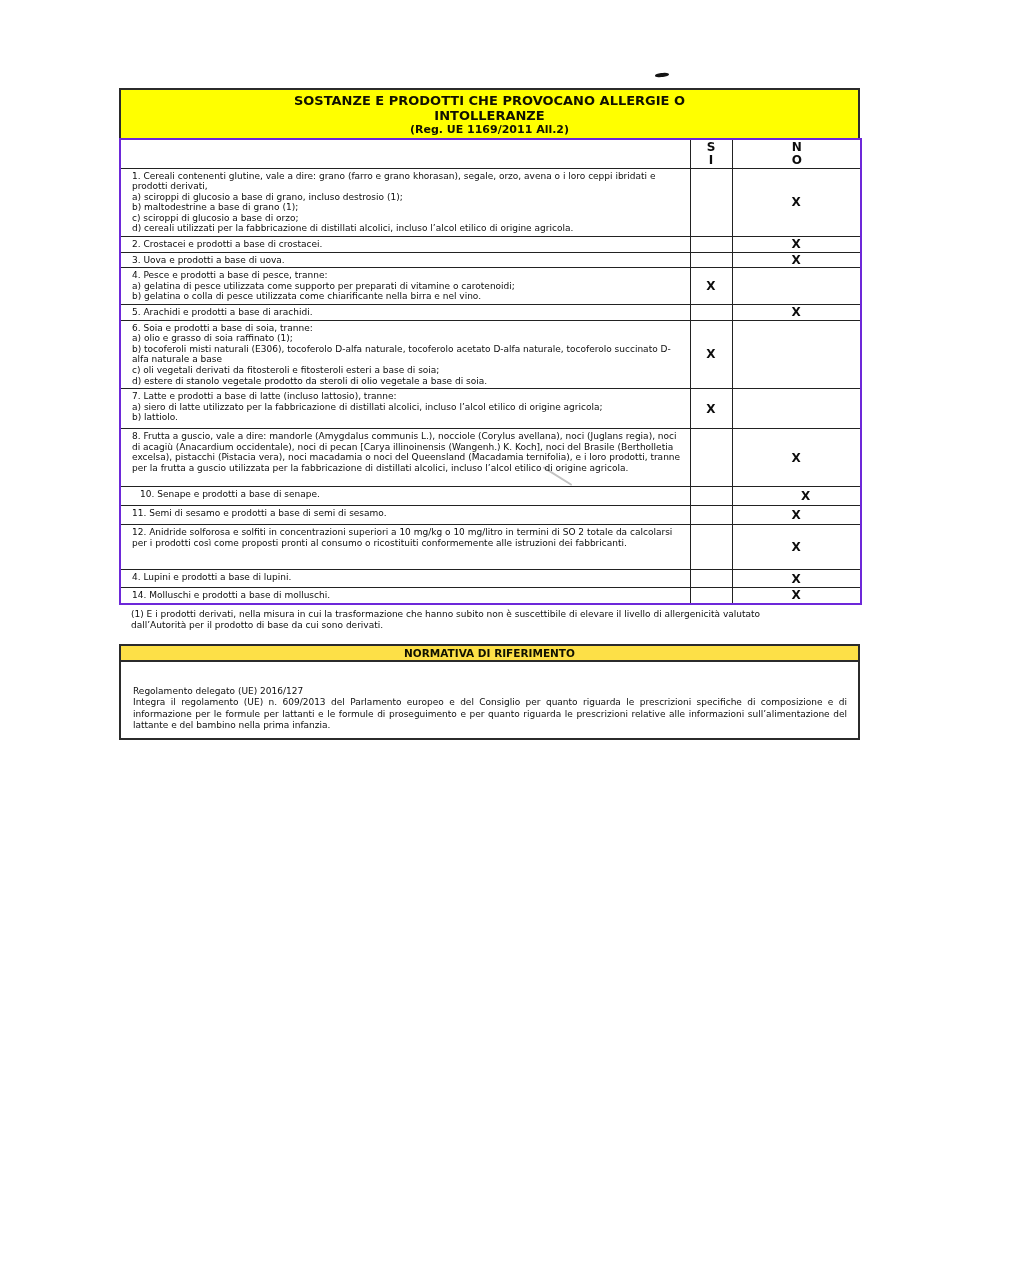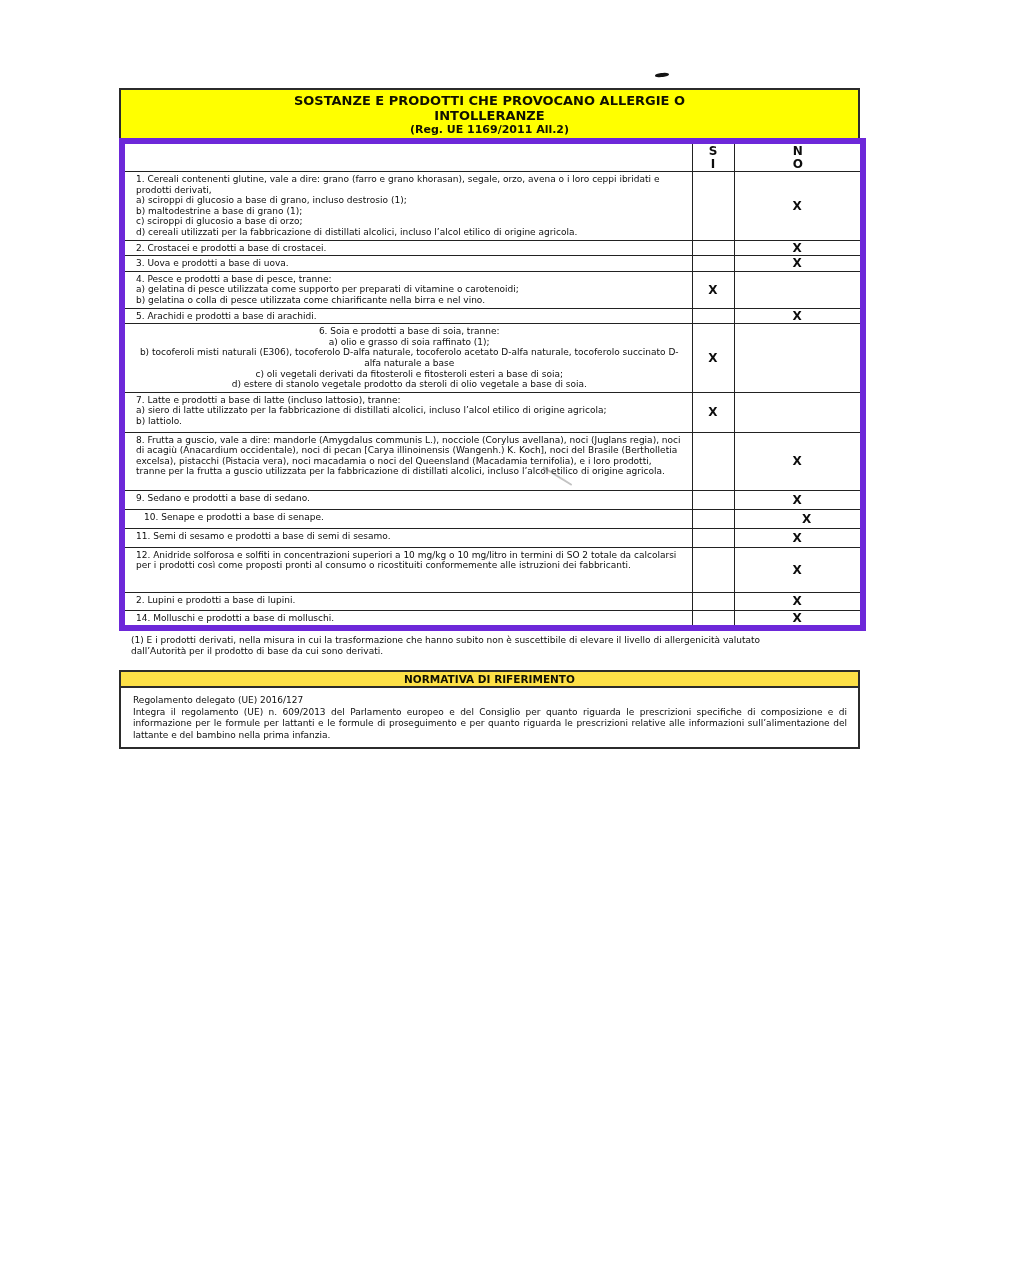--- a/index.html
+++ b/index.html
@@ -32,21 +32,21 @@
     border:2px solid #2b2b2b; border-bottom:none;
     text-align:center; font-weight:bold; color:#111100;
     padding:3px 6px 2px 6px;
   }
   .title-main { font-size:13px; line-height:15px; white-space:pre-line; }
   .title-sub  { font-size:11px; line-height:13px; }
 
   
   table.allergen {
     width:741px; border-collapse:collapse;
-    border:6px solid #6d28d9; table-layout:fixed;
+    border:2px solid #6d28d9; table-layout:fixed;
   }
   table.allergen td { border:1px solid #222222; }
   col.c-desc { width:570px; }
   col.c-si   { width:42px; }
   col.c-no   { width:129px; }
   td.desc {
     font-size:9px; line-height:10.6px;
     padding:2px 9px 2px 11px;
     white-space:pre-line; vertical-align:top; text-align:left;
   }
@@ -55,39 +55,39 @@
     font-weight:bold; font-size:12px;
   }
   tr.rhdr td { height:29px; }
   td.colhead { vertical-align:top; padding-top:1px; }
   .stack {
     font-weight:bold; font-size:12px; line-height:13px;
     width:9px; margin:0 auto; text-align:center;
     word-break:break-all;
   }
   tr.rh1 td{height:68px;} tr.rh2 td{height:15px;} tr.rh3 td{height:15px;}
-  tr.rh4 td{height:30px;} tr.rh5 td{height:15px;} tr.rh6 td{height:66px;text-align:center;}
+  tr.rh4 td{height:30px;} tr.rh5 td{height:15px;} tr.rh6 td{height:66px;}
   tr.rh7 td{height:40px;} tr.rh8 td{height:58px;} tr.rh9 td{height:19px;}
   tr.rh10 td{height:19px;padding-left:19px;} tr.rh11 td{height:19px;} tr.rh12 td{height:45px;}
   tr.rh13 td{height:18px;} tr.rh14 td{height:15px;}
 
   .footnote {
     margin:4px 0 0 12px; max-width:650px;
     font-size:9px; line-height:11px;
   }
 
   .normativa { margin-top:13px; }
   .norm-title-bar {
     background:#fde047; border:2px solid #2b2b2b;
     text-align:center; font-weight:bold; color:#111100;
     font-size:10.5px; line-height:12px; padding:1px 0;
   }
   .norm-box {
     border:2px solid #2b2b2b; border-top:none;
-    padding:7px 11px 6px 12px;
+    padding:24px 11px 6px 12px;
     font-size:9px; line-height:11.5px;
   }
   .norm-heading { white-space:pre-line; }
   .norm-body { text-align:justify; }
 </style>
 </head>
 <body>
 
 <div class="page">
 
@@ -163,42 +163,37 @@
 a) siero di latte utilizzato per la fabbricazione di distillati alcolici, incluso l’alcol etilico di origine agricola;
 b) lattiolo.</td>
           <td class="mark">X</td>
           <td class="mark"></td>
         </tr>
         <tr class="rh8">
           <td class="desc">8. Frutta a guscio, vale a dire: mandorle (Amygdalus communis L.), nocciole (Corylus avellana), noci (Juglans regia), noci di acagiù (Anacardium occidentale), noci di pecan [Carya illinoinensis (Wangenh.) K. Koch], noci del Brasile (Bertholletia excelsa), pistacchi (Pistacia vera), noci macadamia o noci del Queensland (Macadamia ternifolia), e i loro prodotti, tranne per la frutta a guscio utilizzata per la fabbricazione di distillati alcolici, incluso l’alcol etilico di origine agricola.</td>
           <td class="mark"></td>
           <td class="mark">X</td>
         </tr>
-        <tr class="rh9">
-          <td class="desc">9. Sedano e prodotti a base di sedano.</td>
-          <td class="mark"></td>
-          <td class="mark">X</td>
-        </tr>
         <tr class="rh10">
           <td class="desc">10. Senape e prodotti a base di senape.</td>
           <td class="mark"></td>
           <td class="mark">X</td>
         </tr>
         <tr class="rh11">
           <td class="desc">11. Semi di sesamo e prodotti a base di semi di sesamo.</td>
           <td class="mark"></td>
           <td class="mark">X</td>
         </tr>
         <tr class="rh12">
           <td class="desc">12. Anidride solforosa e solfiti in concentrazioni superiori a 10 mg/kg o 10 mg/litro in termini di SO 2 totale da calcolarsi per i prodotti così come proposti pronti al consumo o ricostituiti conformemente alle istruzioni dei fabbricanti.</td>
           <td class="mark"></td>
           <td class="mark">X</td>
         </tr>
         <tr class="rh13">
-          <td class="desc">2. Lupini e prodotti a base di lupini.</td>
+          <td class="desc">4. Lupini e prodotti a base di lupini.</td>
           <td class="mark"></td>
           <td class="mark">X</td>
         </tr>
         <tr class="rh14">
           <td class="desc">14. Molluschi e prodotti a base di molluschi.</td>
           <td class="mark"></td>
           <td class="mark">X</td>
         </tr>
       </tbody>
     </table>

